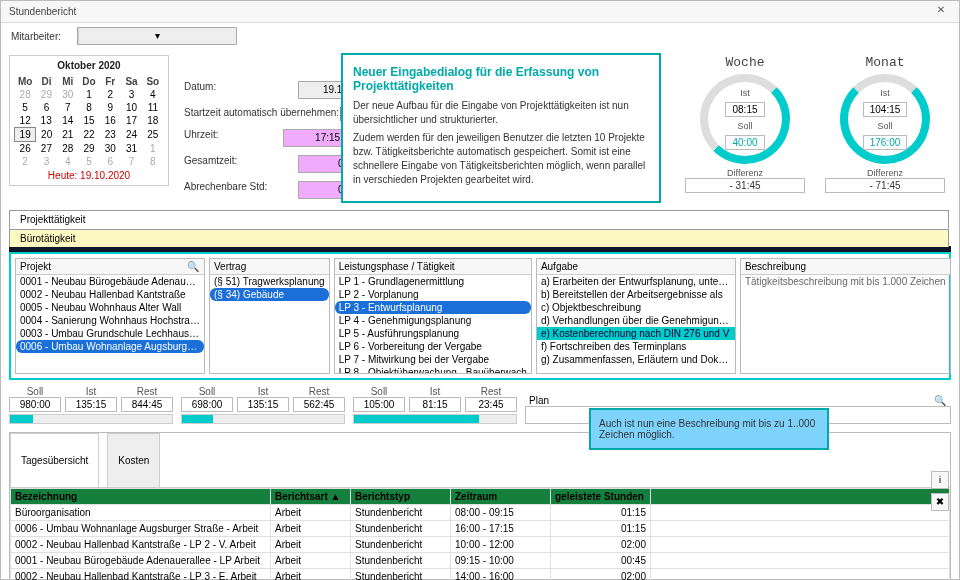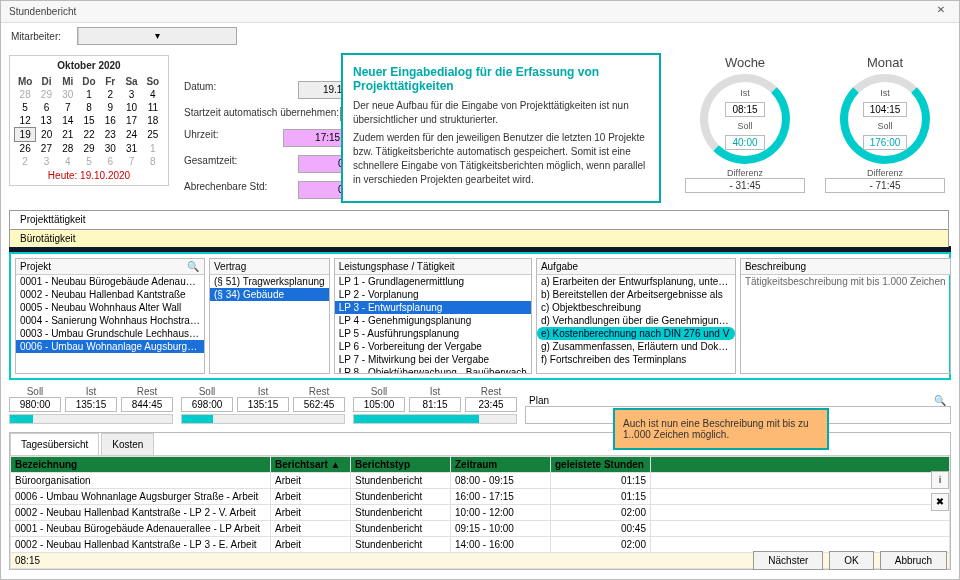--- a/index.html
+++ b/index.html
@@ -28,57 +28,57 @@
   .field-row { display: flex; align-items: flex-start; gap: 6px; }
   .field-row label { width: 108px; color: #333; white-space: nowrap; }
   .input-box { border: 1px solid #aaa; height: 18px; width: 70px; text-align: right; padding: 0 4px; line-height: 16px; background: #f0abfc; }
   .checkbox { width: 14px; height: 14px; border: 1px solid #888; display: inline-flex; align-items: center; justify-content: center; background: #fff; }
   .icon-btn { width: 16px; height: 16px; border: 1px solid #ccc; display: inline-flex; align-items: center; justify-content: center; }
   .callout { position: absolute; left: 340px; top: 30px; width: 320px; border: 2px solid #0aa; background: #fff; padding: 10px; z-index: 20; }
   .callout h3 { margin: 0 0 6px 0; font-size: 12px; font-weight: bold; color: #0aa; }
   .callout p { margin: 4px 0; color: #333; line-height: 1.4; }
   .gauges { position: absolute; right: 14px; top: 32px; display: flex; gap: 20px; }
   .gauge-box { width: 120px; text-align: center; }
-  .gauge-box .gtitle { font-size: 13px; color: #444; margin-bottom: 4px; }
+  .gauge-box .gtitle { font-size: 13px; color: #444; margin-bottom: 4px; font-family: Liberation Mono, monospace; }
   .ring { width: 90px; height: 90px; border: 8px solid #ddd; border-radius: 50%; margin: 0 auto; display: flex; flex-direction: column; align-items: center; justify-content: center; gap: 4px; position: relative; }
   .ring.partial { border-color: #ddd; border-bottom-color: #0cc; border-right-color: #0cc; transform: rotate(0deg); }
   .ring.most { border-color: #0cc; border-top-color: #ddd; }
   .g-label { font-size: 9px; color: #555; }
   .g-val { border: 1px solid #bbb; padding: 1px 6px; font-size: 10px; }
   .g-diff { margin-top: 4px; }
   .g-diff .g-val { color: #333; }
   .tabsbar { display: flex; border-bottom: 7px solid #0f172a; margin-top: 8px; flex-direction: column; }
   .tab { padding: 3px 10px; border: 1px solid #999; border-bottom: none; background: #fef9c3; margin-right: 2px; position: relative; top: 1px; }
   .tab.active { background: #fff; border-bottom: 1px solid #fff; }
   .columns-box { border: 2px solid #0cc; padding: 4px; display: flex; gap: 4px; margin-top: -1px; }
   .col-panel { border: 1px solid #bbb; display: flex; flex-direction: column; }
   .col-panel .phead { display: flex; padding: 2px 4px; background: #f7f7f7; border-bottom: 1px solid #ccc; align-items: center; justify-content: space-between; }
   .col-panel .plist { height: 98px; overflow: hidden; }
   .col-panel .plist div { padding: 1px 4px; white-space: nowrap; overflow: hidden; text-overflow: ellipsis; }
-  .col-panel .plist .sel { background: #1a6fd8; color: #fff; }
-  .col-panel .plist .sel-teal { background: #0cc; color: #003; border-radius: 6px; }
+  .col-panel .plist .sel { background: #1a6fd8; color: #fff; border-radius: 6px; }
+  .col-panel .plist .sel-teal { background: #0cc; color: #003; }
   .search-icon { color: #666; }
   .bars-row { display: flex; gap: 8px; margin-top: 6px; align-items: flex-end; flex-wrap: wrap; }
   .bar-group { display: flex; gap: 4px; }
   .bar-col { width: 52px; }
   .bar-col .bl { text-align: center; color: #555; }
   .bar-col .bv { border: 1px solid #bbb; text-align: center; padding: 1px 0; }
   .bar-track { height: 10px; background: #eee; border: 1px solid #ccc; margin-top: 2px; grid-column: 1 / -1; }
   .bar-track .fill { height: 100%; background: #0cc; }
   .plan-box { flex: 1; }
   .plan-box .plan-head { display: flex; justify-content: space-between; padding: 0 4px; }
   .table-container { border: 1px solid #bbb; margin-top: 8px; }
   .table-tabs { display: flex; border-bottom: 1px solid #ccc; }
-  .ttab { padding: 5px 10px; border: 1px solid #ccc; border-bottom: none; background: #eee; margin-right: 2px; }
+  .ttab { padding: 21px 10px; border: 1px solid #ccc; border-bottom: none; background: #eee; margin-right: 8px; }
   .ttab.active { background: #fff; }
   table.data { width: 100%; border-collapse: collapse; }
   table.data th, table.data td { border: 1px solid #e0e0e0; padding: 2px 4px; text-align: left; white-space: nowrap; overflow: hidden; text-overflow: ellipsis; }
   table.data th { background: #15803d; }
   .sum-row td { background: #fff8e0; text-align: center; }
-  .callout2 { position: absolute; right: 130px; top: 385px; width: 216px; border: 2px solid #0aa; background: #fdba74; padding: 8px; color: #333; z-index: 20; }
+  .callout2 { position: absolute; right: 130px; top: 385px; width: 240px; border: 2px solid #0aa; background: #7dd3fc; padding: 8px; color: #333; z-index: 20; }
   .footer { position: absolute; bottom: 8px; right: 12px; display: flex; gap: 6px; }
   .btn { border: 1px solid #999; background: #f3f3f3; padding: 3px 14px; cursor: pointer; }
   .side-btns { position: absolute; right: 10px; top: 448px; display: flex; flex-direction: column; gap: 4px; }
   .side-btns div { width: 18px; height: 18px; border: 1px solid #bbb; background: #f7f7f7; text-align: center; line-height: 16px; cursor: pointer; }
 </style>
 </head>
 <body>
 
 <div class="window">
   <div class="titlebar">
@@ -279,22 +279,22 @@
       <div class="col-panel" style="width:200px;">
         <div class="phead">
             <span>Aufgabe</span>
           </div>
         <div class="plist" id="list-aufgabe">
             <div class="">a) Erarbeiten der Entwurfsplanung, unter w</div>
             <div class="">b) Bereitstellen der Arbeitsergebnisse als</div>
             <div class="">c) Objektbeschreibung</div>
             <div class="">d) Verhandlungen über die Genehmigungsf</div>
             <div class="sel-teal">e) Kostenberechnung nach DIN 276 und V</div>
+            <div class="">f) Fortschreiben des Terminplans</div>
             <div class="">g) Zusammenfassen, Erläutern und Dokum</div>
-            <div class="">f) Fortschreiben des Terminplans</div>
           </div>
       </div>
       <div class="col-panel" style="flex:1;">
         <div class="phead">
             <span>Beschreibung</span>
           </div>
         <div class="plist">
             <div style="color:#666;">Tätigkeitsbeschreibung mit bis 1.000 Zeichen</div>
           </div>
       </div>

